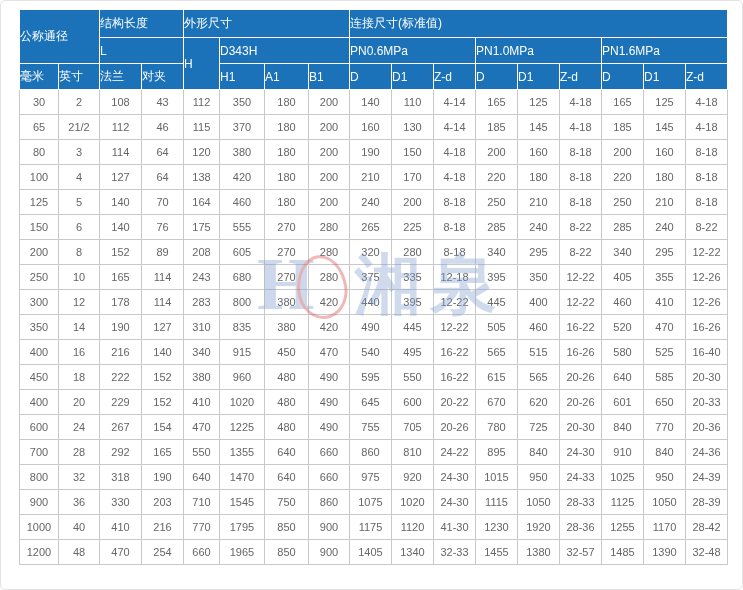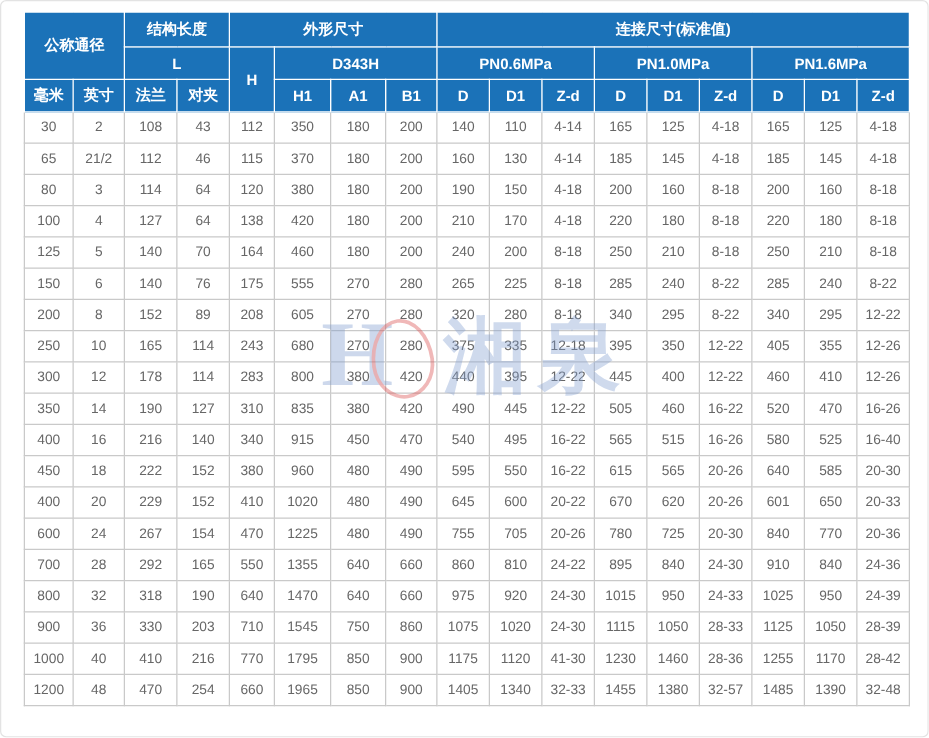--- a/index.html
+++ b/index.html
@@ -21,23 +21,23 @@
     background:#ffffff;
   }
   table.spec{
     border-collapse:collapse;table-layout:fixed;
     width:708px;margin:8px 16px 0 18px;
     border:1px solid var(--grid);
   }
   thead th{
     background:var(--header-bg);
     color:var(--header-text);
-    font-size:12px;font-weight:bold;
+    font-size:12px;font-weight:normal;
     border:1px solid #ffffff;
-    text-align:center;vertical-align:middle;
+    text-align:left;vertical-align:middle;
     padding:0;
   }
   thead tr.h-row1 th{height:28px;}
   thead tr.h-row2 th{height:26px;}
   thead tr.h-row3 th{height:26px;margin-left:28px;}
   tbody td{
     background:var(--row-bg);
     color:var(--cell-text);
     font-size:11px;
     border:1px solid var(--grid);
@@ -456,21 +456,21 @@
           <td>410</td>
           <td>216</td>
           <td>770</td>
           <td>1795</td>
           <td>850</td>
           <td>900</td>
           <td>1175</td>
           <td>1120</td>
           <td>41-30</td>
           <td>1230</td>
-          <td>1460</td>
+          <td>1920</td>
           <td>28-36</td>
           <td>1255</td>
           <td>1170</td>
           <td>28-42</td>
         </tr>
         <tr>
           <td>1200</td>
           <td>48</td>
           <td>470</td>
           <td>254</td>

